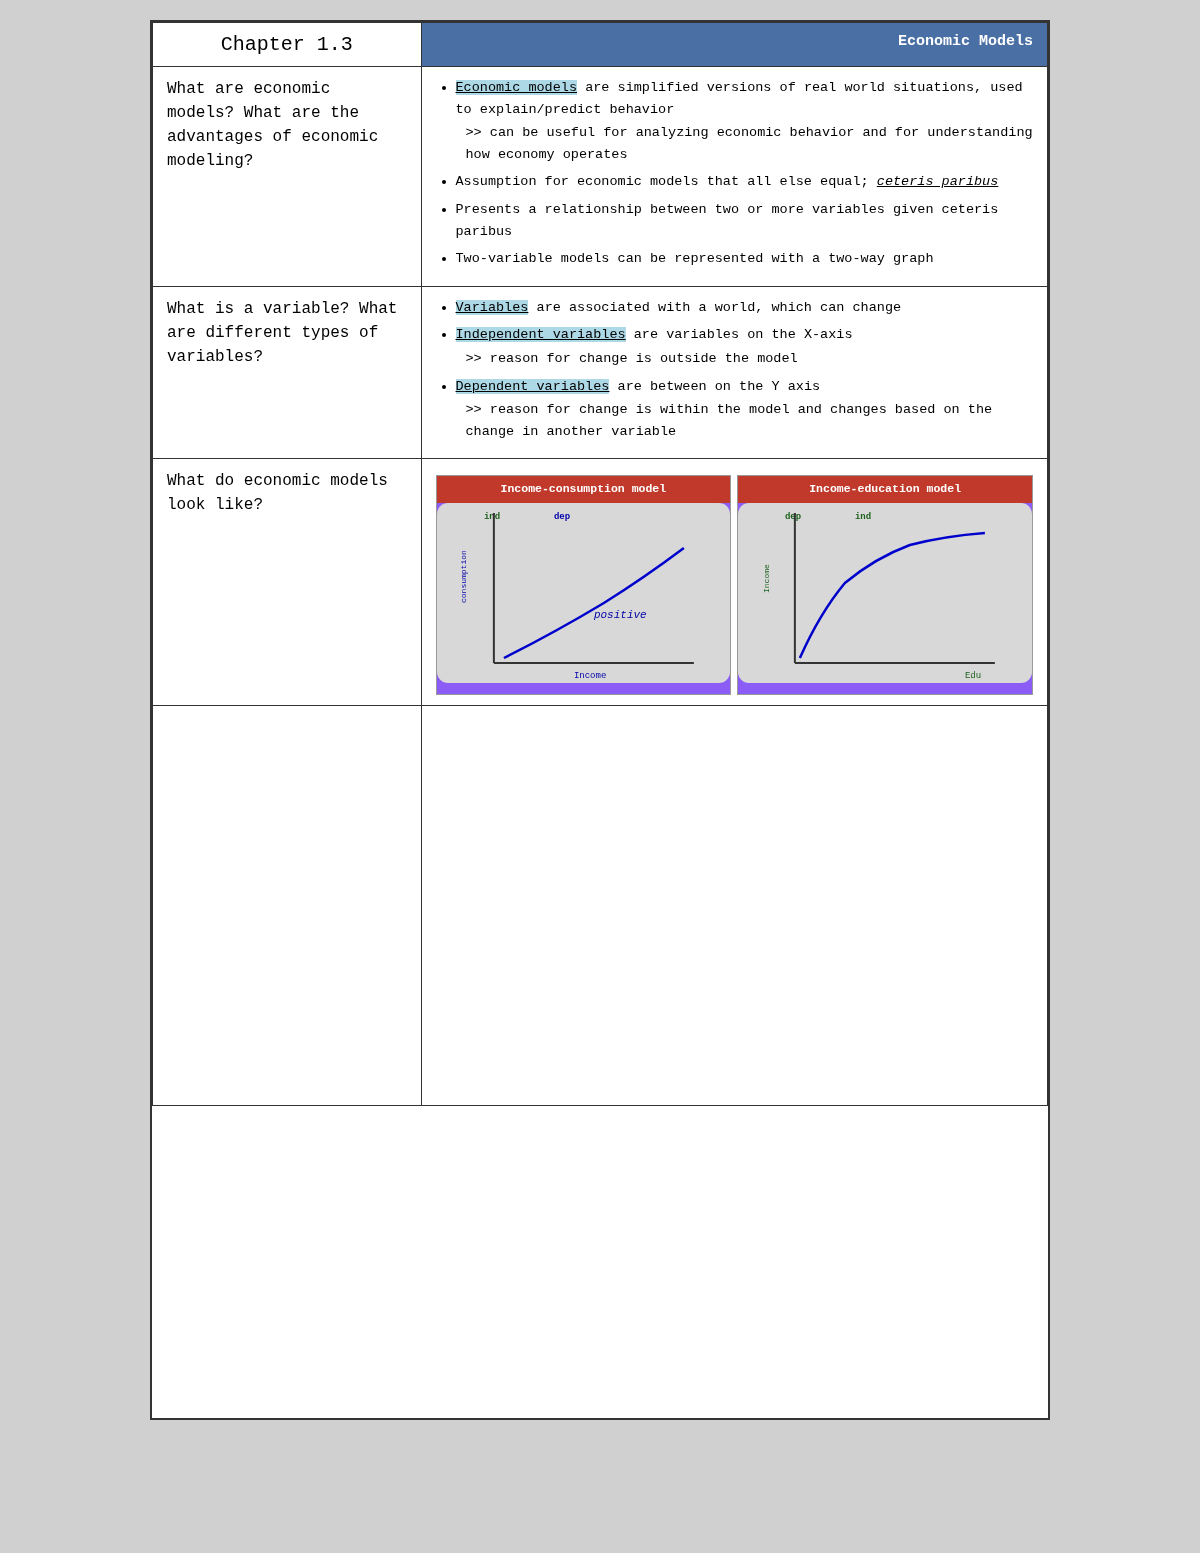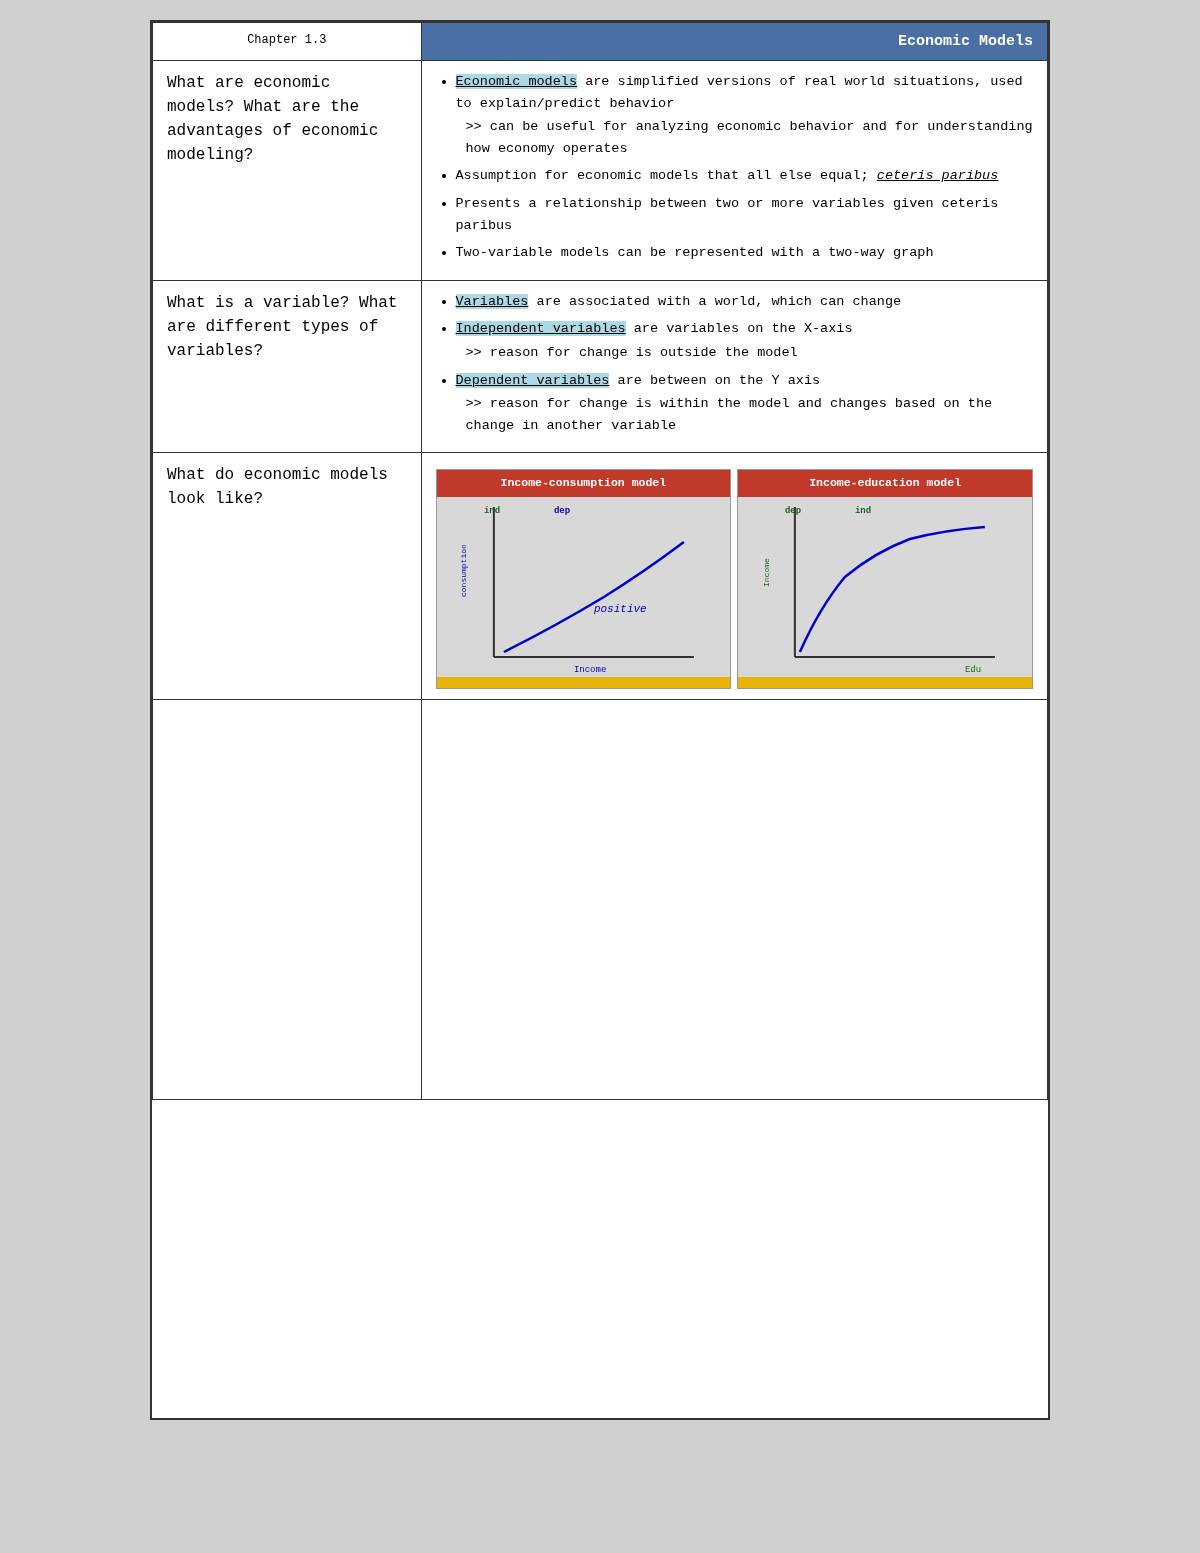--- a/index.html
+++ b/index.html
@@ -39,21 +39,21 @@
 
     .col-left {
       width: 30%;
     }
 
     .col-right {
       width: 70%;
     }
 
     .header-left {
-      font-size: 12px;
+      font-size: 20px;
       font-weight: normal;
       font-family: 'Courier New', Courier, monospace;
     }
 
     .header-right {
       text-align: right;
       background-color: #4a6fa5;
       color: white;
       font-size: 15px;
       font-weight: bold;
@@ -100,21 +100,21 @@
     .graphs-container {
       display: flex;
       gap: 6px;
       margin-top: 6px;
     }
 
     .graph-box {
       flex: 1;
       border: 1px solid #999;
       position: relative;
-      background: #eab308;
+      background: #8b5cf6;
       height: 220px;
       overflow: hidden;
     }
 
     .graph-title-bar {
       width: 100%;
       padding: 4px 6px;
       font-size: 11.5px;
       font-weight: bold;
       font-family: 'Courier New', Courier, monospace;
@@ -128,20 +128,21 @@
 
     .graph-title-bar.right-title {
       background-color: #c0392b;
     }
 
     .graph-area {
       position: relative;
       width: 100%;
       height: 180px;
       background: #d8d8d8;
+      border-radius: 11px;
     }
 
     .graph-svg {
       width: 100%;
       height: 100%;
     }
 
     .empty-row td {
       height: 400px;
     }

